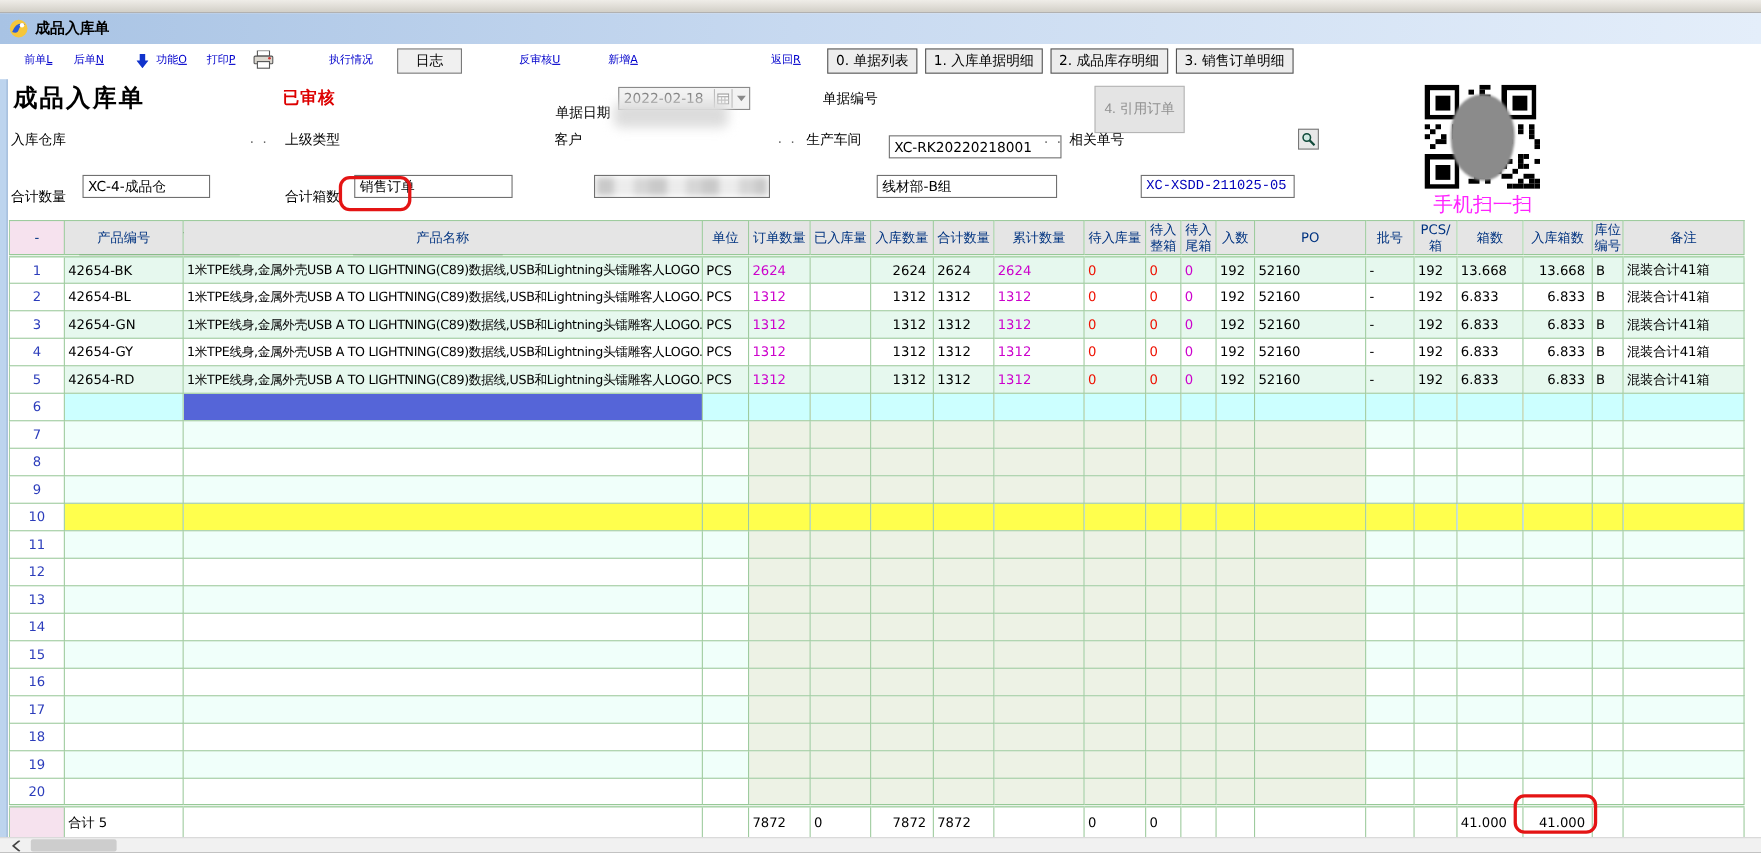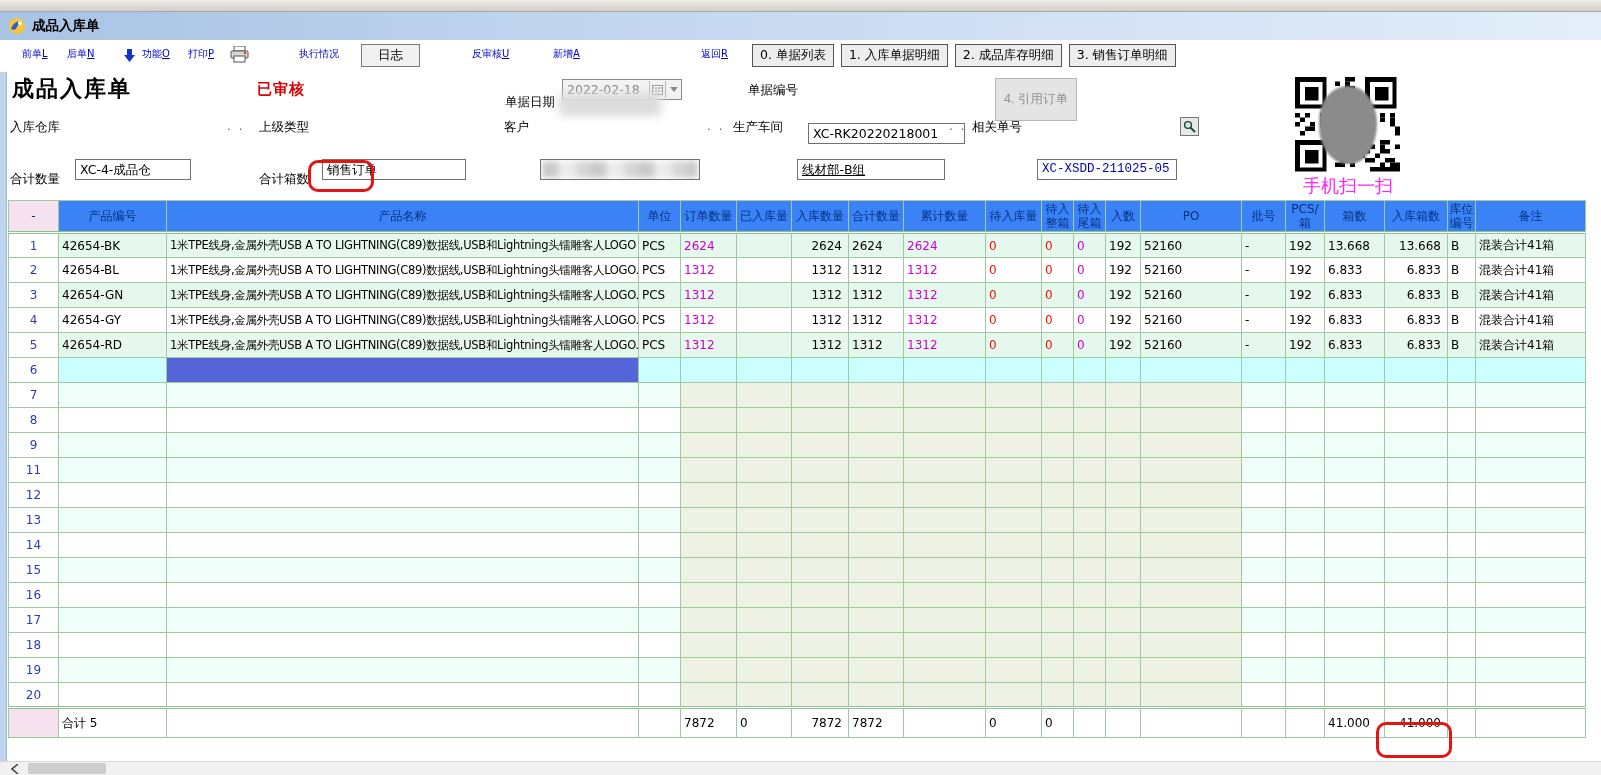--- a/index.html
+++ b/index.html
@@ -67,21 +67,21 @@
                 color:#ff22ff; font-size:18px; }
 
   
   .red-box { position:absolute; border:3px solid #e41414; border-radius:10px; background:transparent; z-index:9; }
 
   
   .grid-wrap { position:absolute; left:8px; top:200px; width:1579px; height:561px; overflow:hidden; }
   table.grid { border-collapse:collapse; table-layout:fixed; width:1577px; font-size:12px; }
   .grid th, .grid td { border:1px solid #9ecb9e; overflow:hidden; white-space:nowrap; height:25px;
                        padding:0 3px; }
-  .grid thead th { height:32px; color:#003380; font-weight:normal; text-align:center; background:#3b82f6;
+  .grid thead th { height:32px; color:#003380; font-weight:normal; text-align:center; background:#e5e5e5;
                    border-bottom:3px double #8cc48c; white-space:normal; line-height:14px; padding:0 1px; }
   .grid thead th.corner { background:#f6e2ee; }
   .grid td.numcell { color:#2b3cbb; text-align:center; background:#fff; }
   .grid td.namecell { font-size:11.5px; letter-spacing:-0.3px; }
   .grid tr.odd td { background:#e6f8ee; }
   .grid tr.even td { background:#ffffff; }
   .grid tr.eodd td { background:#f0fffa; }
   .grid tr.eeven td { background:#ffffff; }
   .grid tr.erow td.tint { background:#edf2e5; }
   .grid tr.sel td { background:#ccffff; }
@@ -177,21 +177,21 @@
   <div class="fld-input" style="left:322px;top:115px;width:144px;">销售订单</div>
 
   <span class="fld-label" style="left:504px;top:119px;">客户</span>
   <div class="fld-input" style="left:540px;top:115px;width:160px;">
     <span class="blur-fill"></span>
   </div>
   <div class="blur-blob"></div>
   <span class="dots" style="left:707px;top:119px;">. .</span>
 
   <span class="fld-label" style="left:733px;top:119px;">生产车间</span>
-  <div class="fld-input" style="left:797px;top:115px;width:148px;text-decoration:underline;">线材部-B组</div>
+  <div class="fld-input" style="left:797px;top:115px;width:164px;">线材部-B组</div>
   <span class="dots" style="left:949px;top:119px;">. .</span>
 
   <span class="fld-label" style="left:972px;top:119px;">相关单号</span>
   <div class="fld-input blue-text" style="left:1037px;top:115px;width:140px;">XC-XSDD-211025-05</div>
   <span class="search-btn">
     <svg width="13" height="13" viewBox="0 0 13 13">
         <circle cx="5" cy="5" r="3.4" fill="#cfe8e2" stroke="#114a3a" stroke-width="1.4"></circle>
         <line x1="7.6" y1="7.6" x2="12" y2="12" stroke="#114a3a" stroke-width="2"></line>
       </svg>
   </span>
@@ -565,20 +565,42 @@
             <td class="tint"></td>
             <td class="tint"></td>
             <td class="tint"></td>
             <td class=""></td>
             <td class=""></td>
             <td class=""></td>
             <td class=""></td>
             <td class=""></td>
             <td class=""></td>
           </tr>
+          <tr class="hi">
+            <td class="numcell">10</td>
+            <td class=""></td>
+            <td class=""></td>
+            <td class=""></td>
+            <td class=""></td>
+            <td class=""></td>
+            <td class=""></td>
+            <td class=""></td>
+            <td class=""></td>
+            <td class=""></td>
+            <td class=""></td>
+            <td class=""></td>
+            <td class=""></td>
+            <td class=""></td>
+            <td class=""></td>
+            <td class=""></td>
+            <td class=""></td>
+            <td class=""></td>
+            <td class=""></td>
+            <td class=""></td>
+          </tr>
           <tr class="erow eodd">
             <td class="numcell">11</td>
             <td class=""></td>
             <td class=""></td>
             <td class=""></td>
             <td class="tint"></td>
             <td class="tint"></td>
             <td class="tint"></td>
             <td class="tint"></td>
             <td class="tint"></td>

